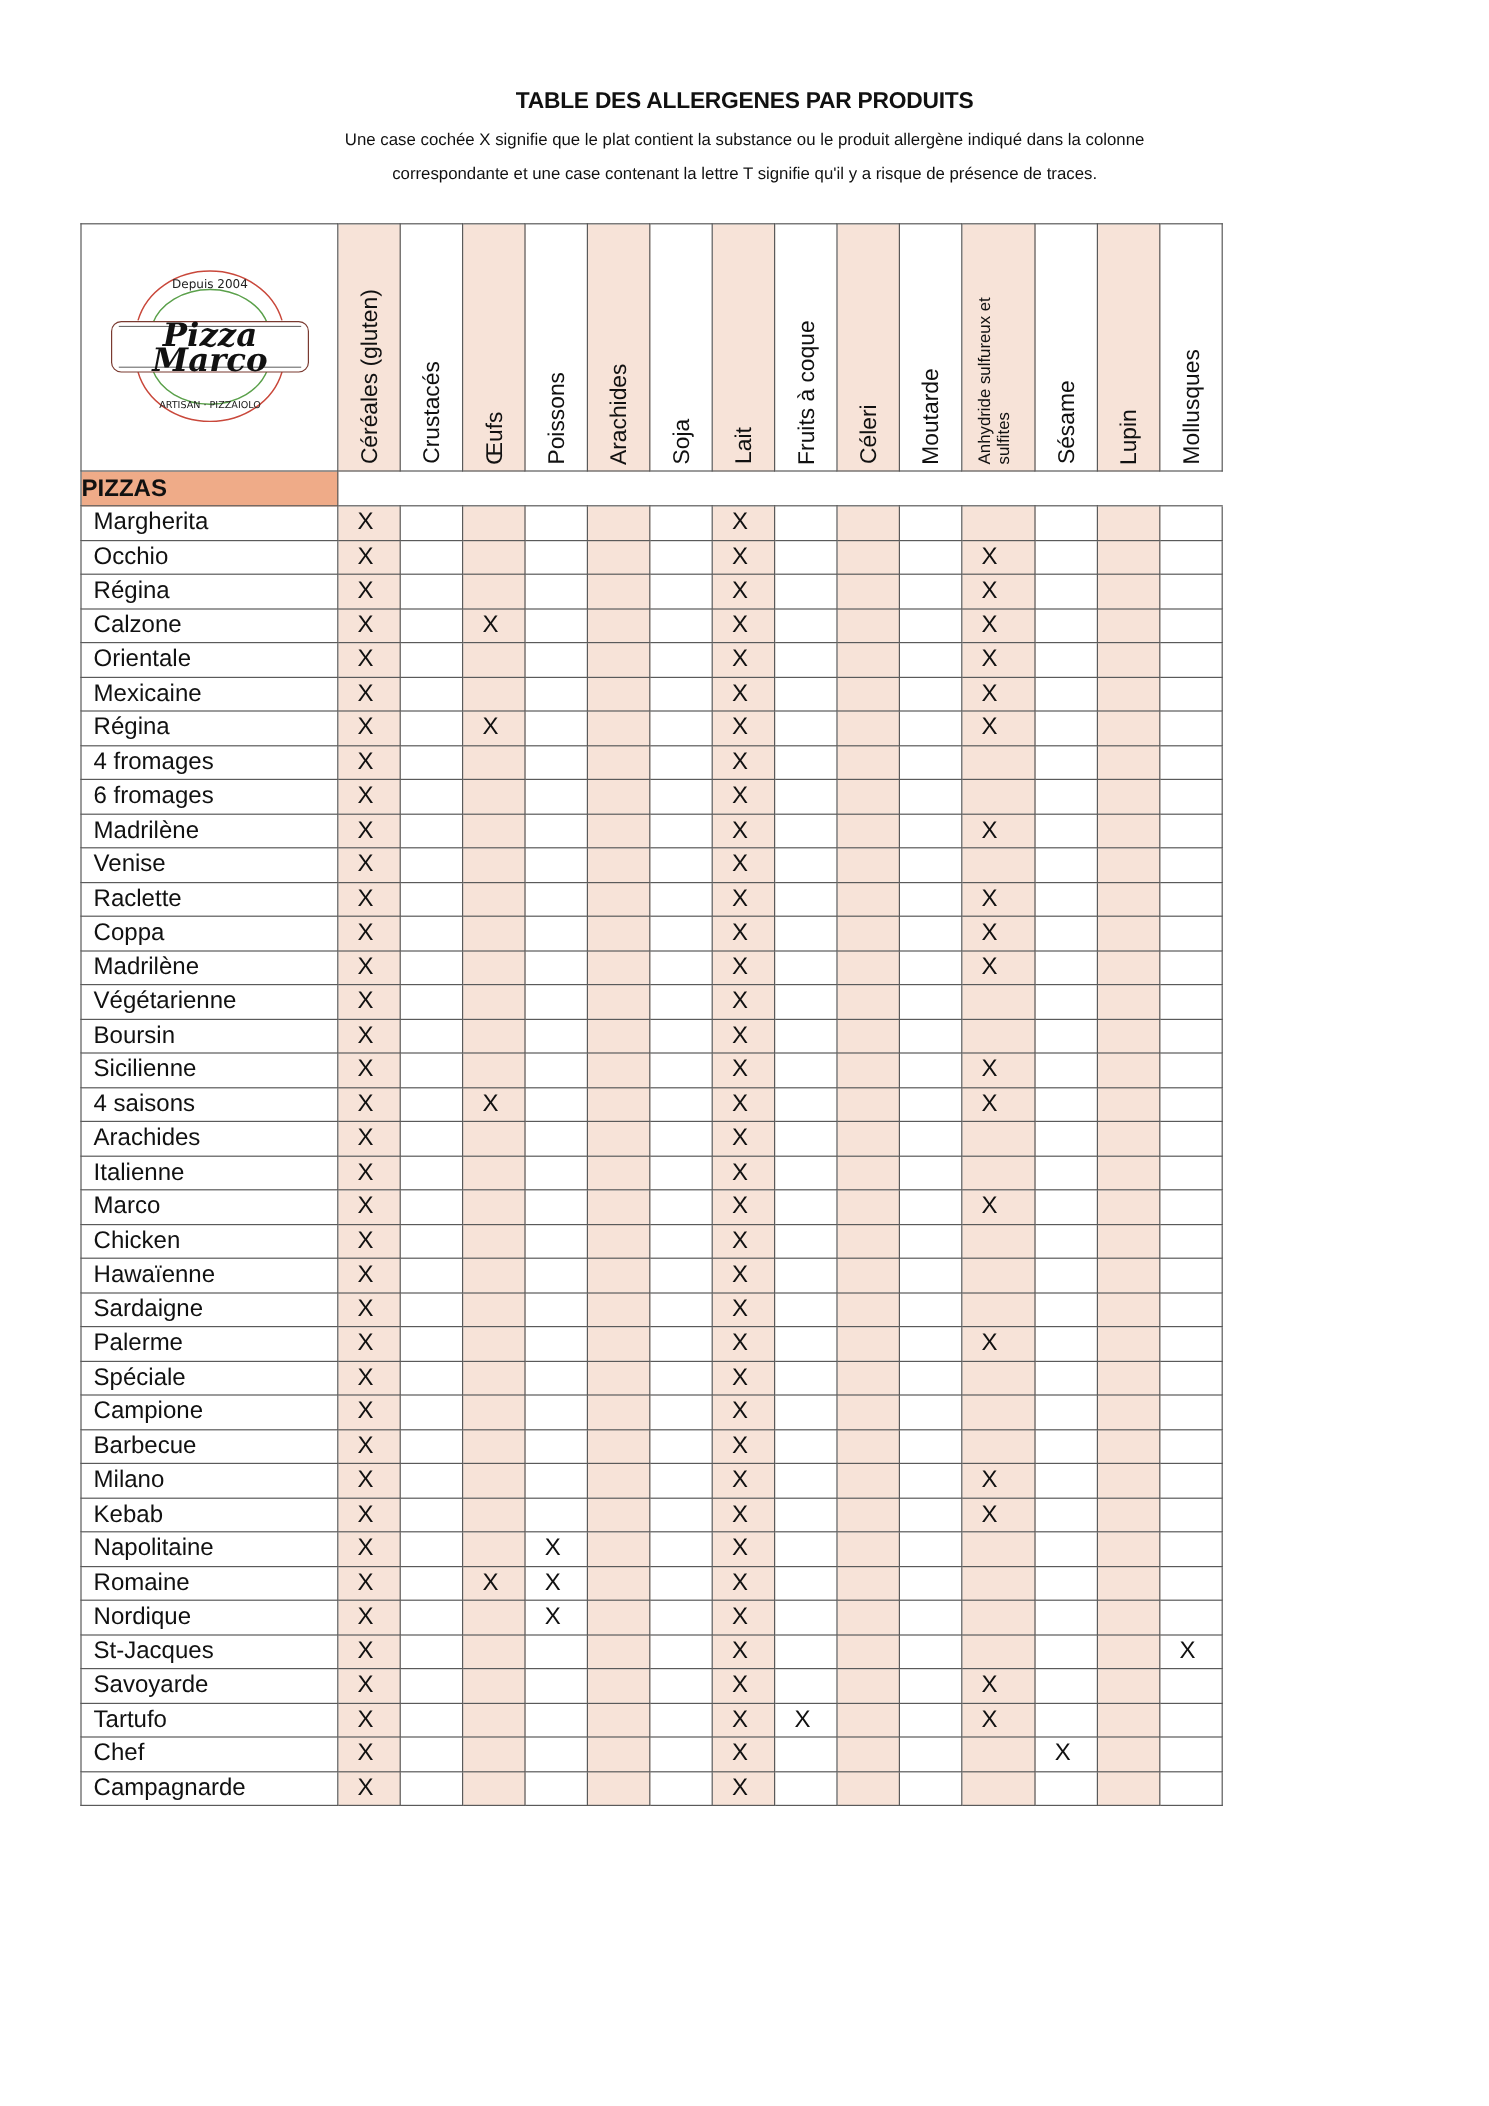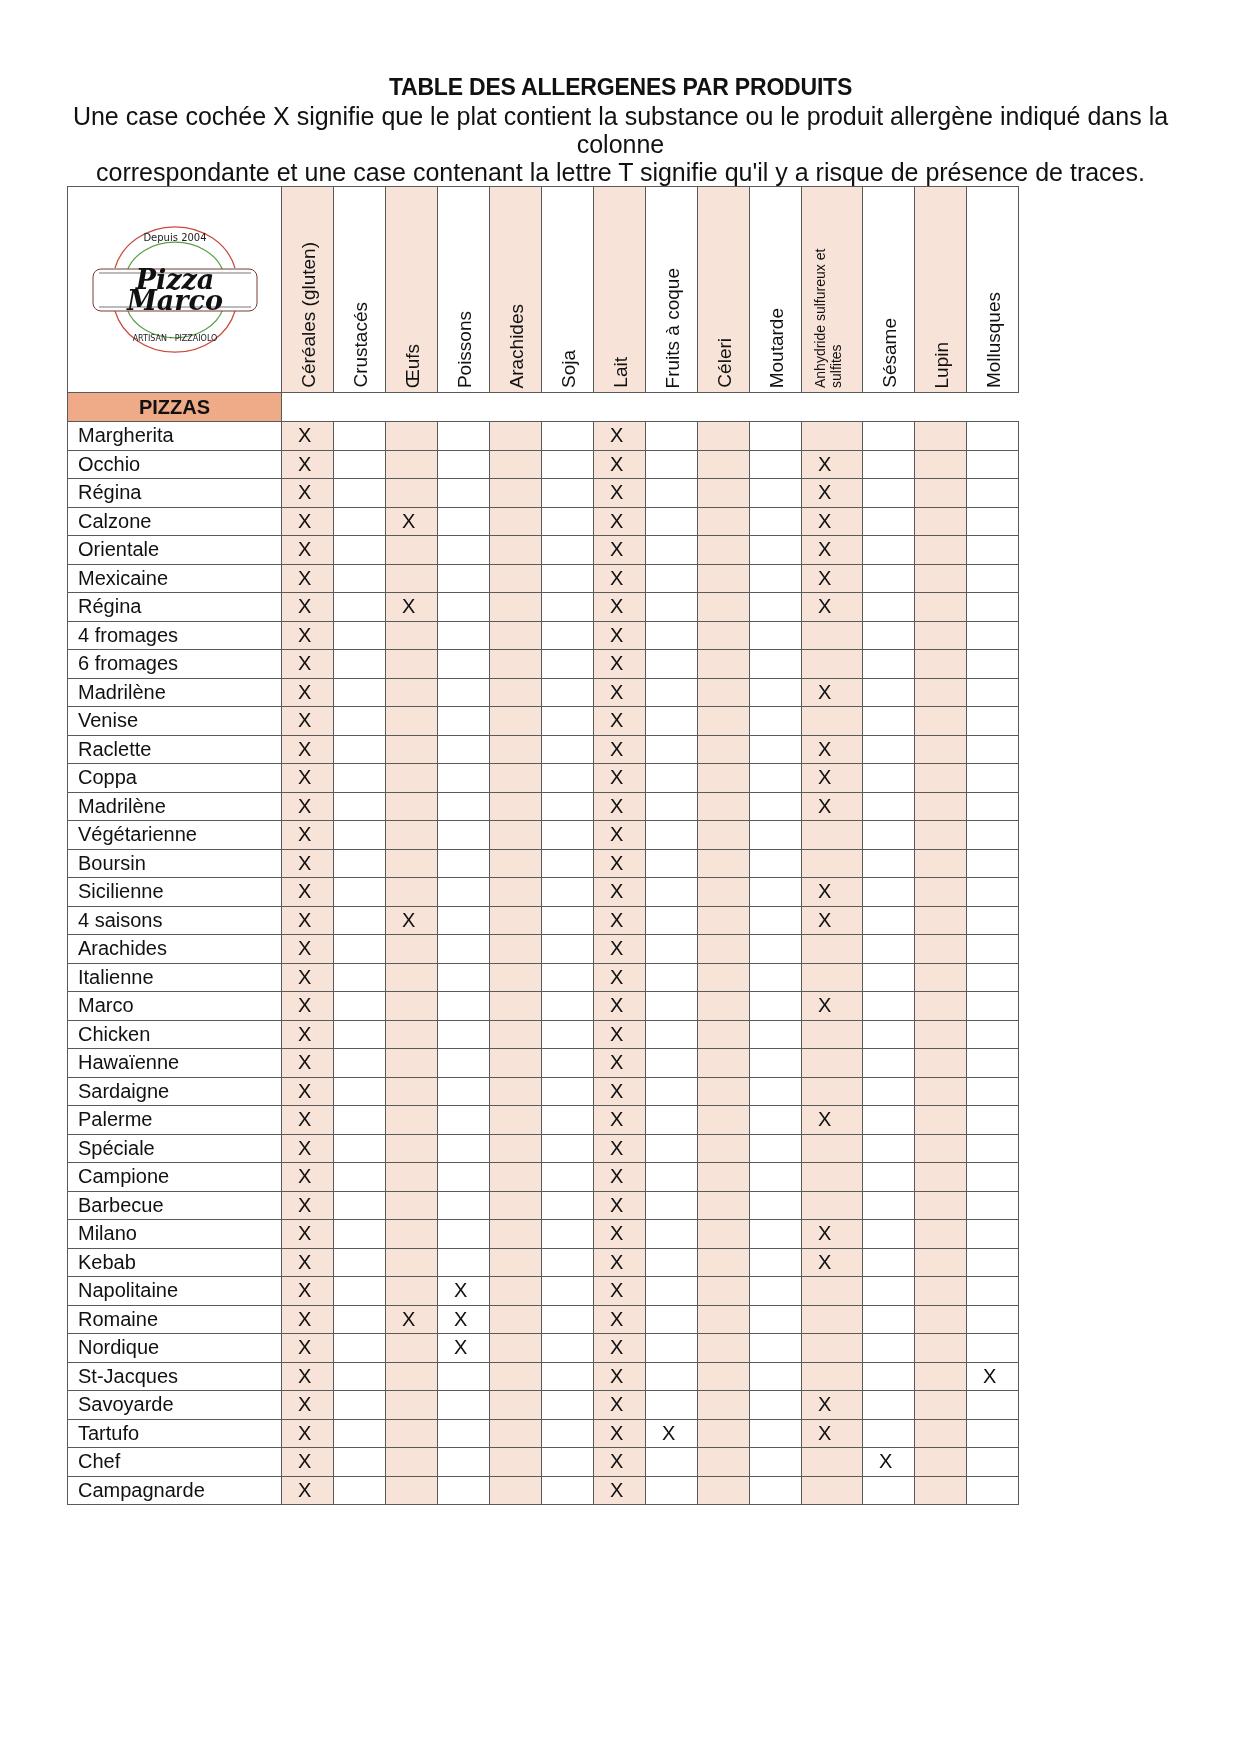--- a/index.html
+++ b/index.html
@@ -1,30 +1,30 @@
 <!DOCTYPE html>
 <html><head>
 <meta charset="utf-8">
 <style>
   html, body { margin: 0; padding: 0; background: #ffffff; }
   body { width: 1241px; height: 1755px; position: relative; font-family: "Liberation Sans", "DejaVu Sans", sans-serif; color: #111; }
-  .title { position: absolute; top: 74px; left: 0; width: 1241px; text-align: center; font-size: 23px; font-weight: bold; letter-spacing: -0.2px; }
-  .subtitle { position: absolute; top: 102px; left: 60px; width: 1121px; text-align: center; font-size: 25px; line-height: 28px; }
+  .title { position: absolute; top: 74px; left: 0; width: 1241px; text-align: center; font-size: 19px; font-weight: bold; letter-spacing: -0.2px; }
+  .subtitle { position: absolute; top: 102px; left: 60px; width: 1121px; text-align: center; font-size: 14px; line-height: 28px; }
   table.grid { position: absolute; top: 186px; left: 67px; border-collapse: collapse; table-layout: fixed; }
   table.grid td { border: 1.5px solid #5a5a5a; padding: 0; }
   col.c-name { width: 214px; }
   col.c-a { width: 52px; }
   col.c-wide { width: 61px; }
   .shade { background: #f7e3d8; }
   tr.head td { height: 205px; vertical-align: bottom; }
   .vhead { writing-mode: vertical-rl; transform: rotate(180deg); white-space: nowrap; font-size: 19px; padding-bottom: 10px; display: inline-block; margin-left: 16px; }
   .vhead.small { font-size: 14px; white-space: normal; height: 170px; line-height: 16px; margin-left: 10px; text-align: left; }
   .logo-cell { text-align: center; vertical-align: middle !important; }
   tr.section td { height: 28px; }
-  td.section-label { background: #efab88; text-align: center; font-weight: bold; font-size: 20px; }
+  td.section-label { background: #efab88; font-weight: bold; font-size: 20px; }
   td.section-blank { border-left: none !important; border-right: none !important; border-top: 1.5px solid #5a5a5a; background: #fff; }
   tr.row td { height: 27.5px; font-size: 20px; }
   td.name { padding-left: 10px !important; }
   td.mark { text-align: left; padding-left: 16px !important; font-size: 20px; }
 </style>
 </head>
 <body>
 
 <div class="title">TABLE DES ALLERGENES PAR PRODUITS</div>
 <div class="subtitle">

